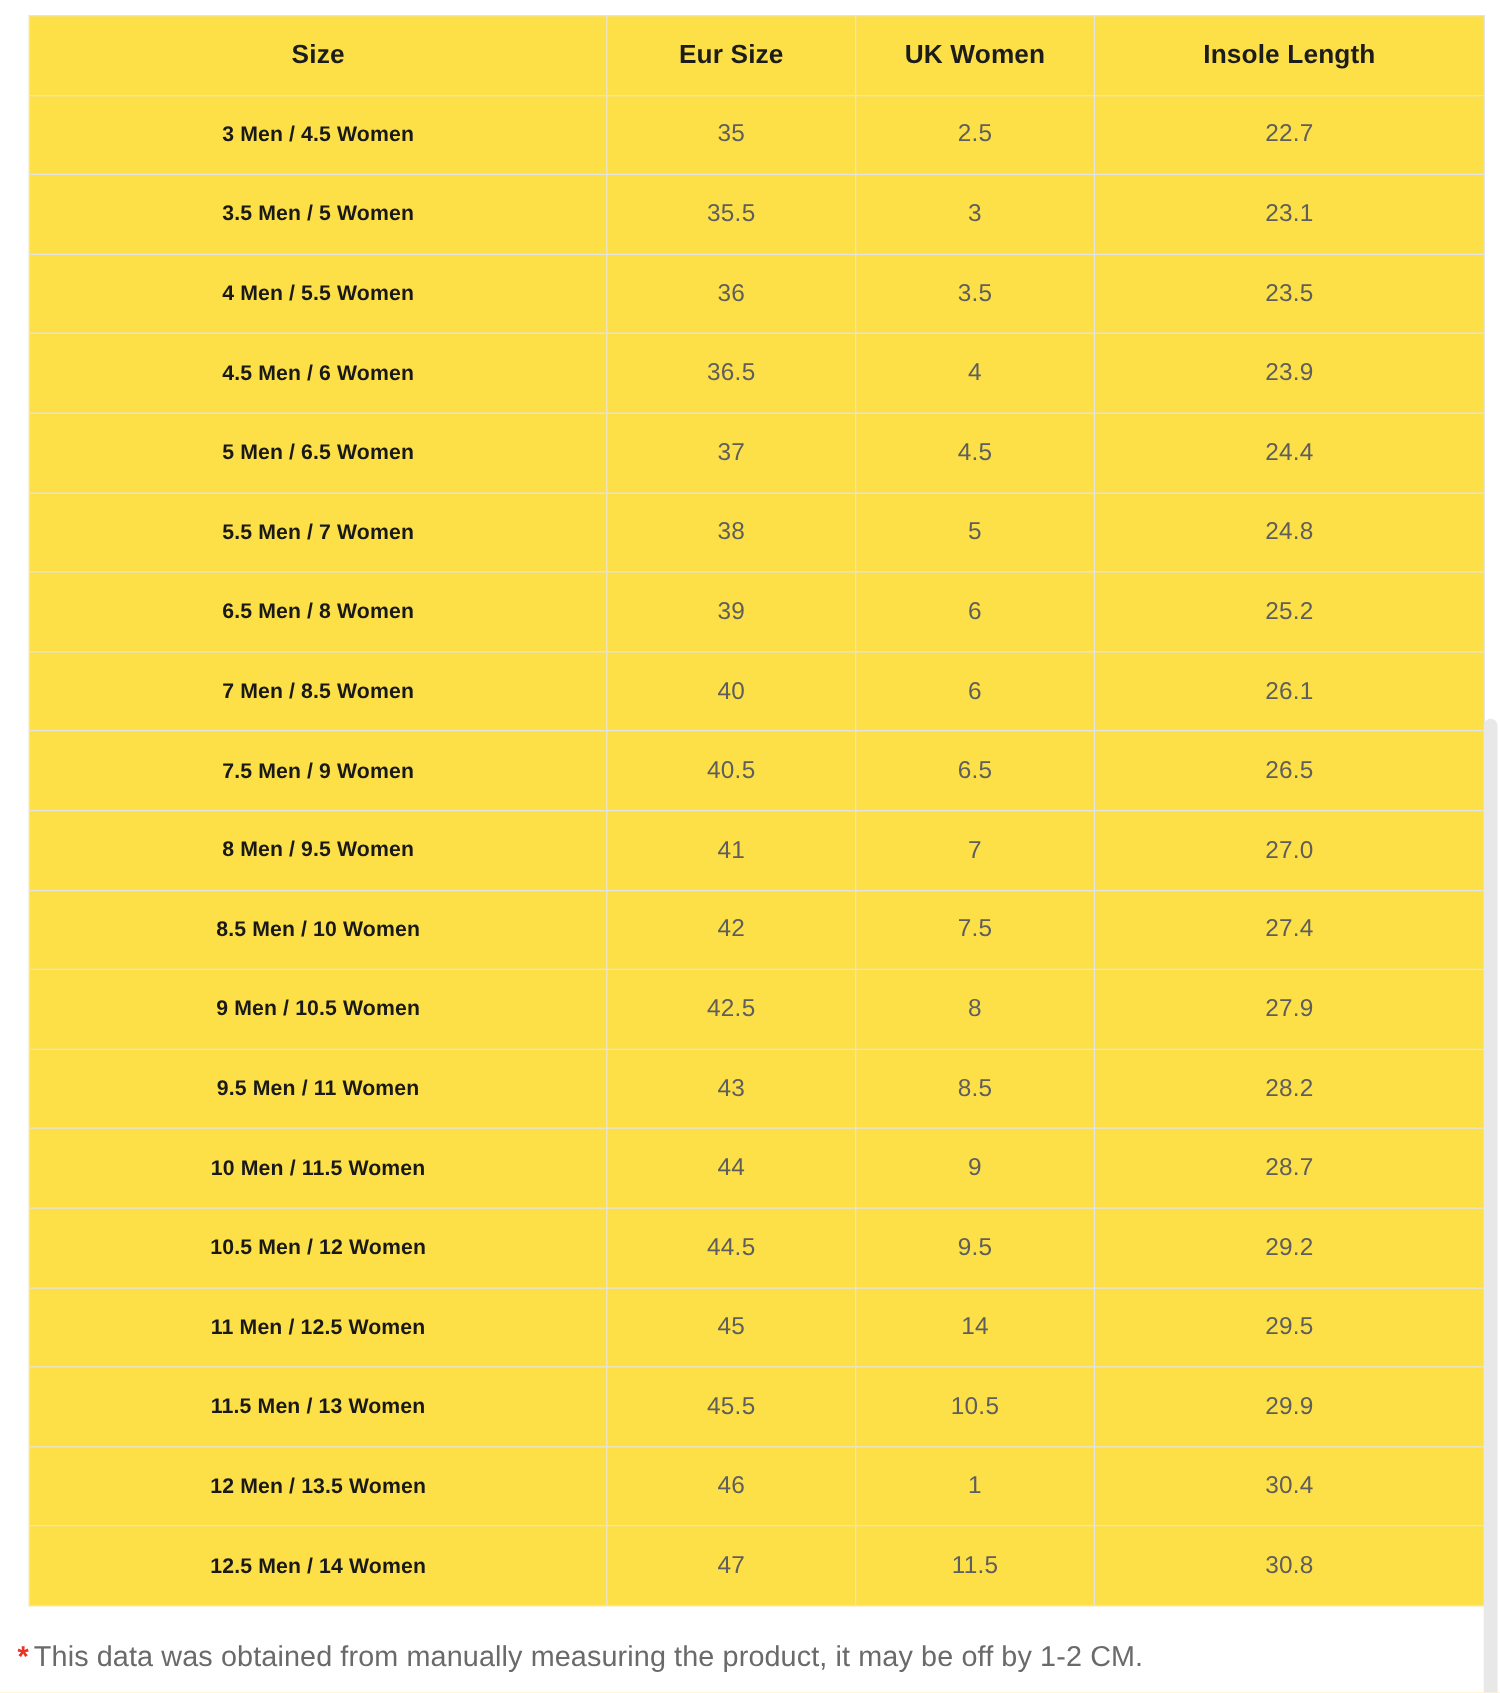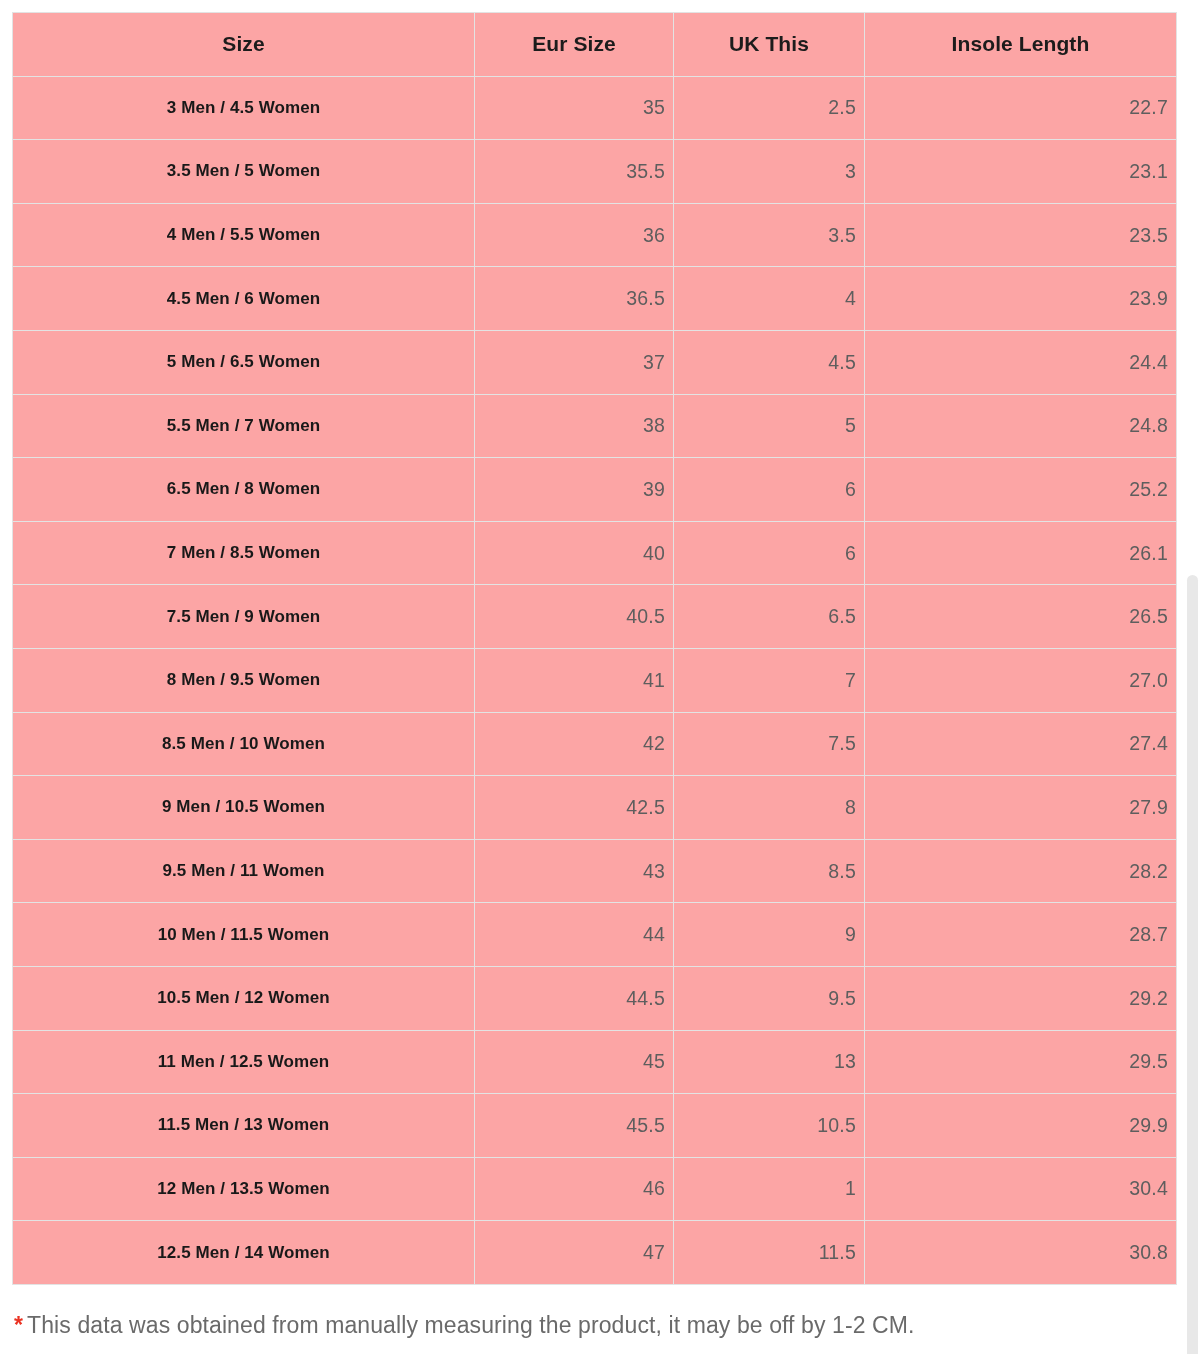--- a/index.html
+++ b/index.html
@@ -27,21 +27,22 @@
     position: absolute;
     left: 12px;
     top: 12px;
     width: 1164px;
   }
 
   table.size-table {
     border-collapse: collapse;
     table-layout: fixed;
     width: 1164px;
-    background: #fca5a5;
+    background: #fde047;
+    margin-left: 11px;
   }
 
   table.size-table col.c-size     { width: 462px; }
   table.size-table col.c-eur      { width: 199px; }
   table.size-table col.c-uk       { width: 191px; }
   table.size-table col.c-insole   { width: 312px; }
 
   table.size-table th,
   table.size-table td {
     border: 1px solid #e3e3e3;
@@ -64,21 +65,20 @@
     font-weight: 700;
     color: #191919;
     letter-spacing: 0.1px;
   }
 
   table.size-table td.num-cell {
     font-size: 19.5px;
     font-weight: 400;
     color: #5e5e5e;
     letter-spacing: 0.2px;
-    text-align: right;
   }
 
   .footnote {
     position: absolute;
     left: 14px;
     top: 1312px;
     font-size: 23px;
     color: #6a6a6a;
     letter-spacing: 0.1px;
     white-space: nowrap;
@@ -117,21 +117,21 @@
       <colgroup>
         <col class="c-size">
         <col class="c-eur">
         <col class="c-uk">
         <col class="c-insole">
       </colgroup>
       <thead>
         <tr>
           <th>Size</th>
           <th>Eur Size</th>
-          <th>UK This</th>
+          <th>UK Women</th>
           <th>Insole Length</th>
         </tr>
       </thead>
       <tbody id="table-body">
           <tr>
             <td class="size-cell">3 Men / 4.5 Women</td>
             <td class="num-cell">35</td>
             <td class="num-cell">2.5</td>
             <td class="num-cell">22.7</td>
           </tr>
@@ -215,21 +215,21 @@
           </tr>
           <tr>
             <td class="size-cell">10.5 Men / 12 Women</td>
             <td class="num-cell">44.5</td>
             <td class="num-cell">9.5</td>
             <td class="num-cell">29.2</td>
           </tr>
           <tr>
             <td class="size-cell">11 Men / 12.5 Women</td>
             <td class="num-cell">45</td>
-            <td class="num-cell">13</td>
+            <td class="num-cell">14</td>
             <td class="num-cell">29.5</td>
           </tr>
           <tr>
             <td class="size-cell">11.5 Men / 13 Women</td>
             <td class="num-cell">45.5</td>
             <td class="num-cell">10.5</td>
             <td class="num-cell">29.9</td>
           </tr>
           <tr>
             <td class="size-cell">12 Men / 13.5 Women</td>

